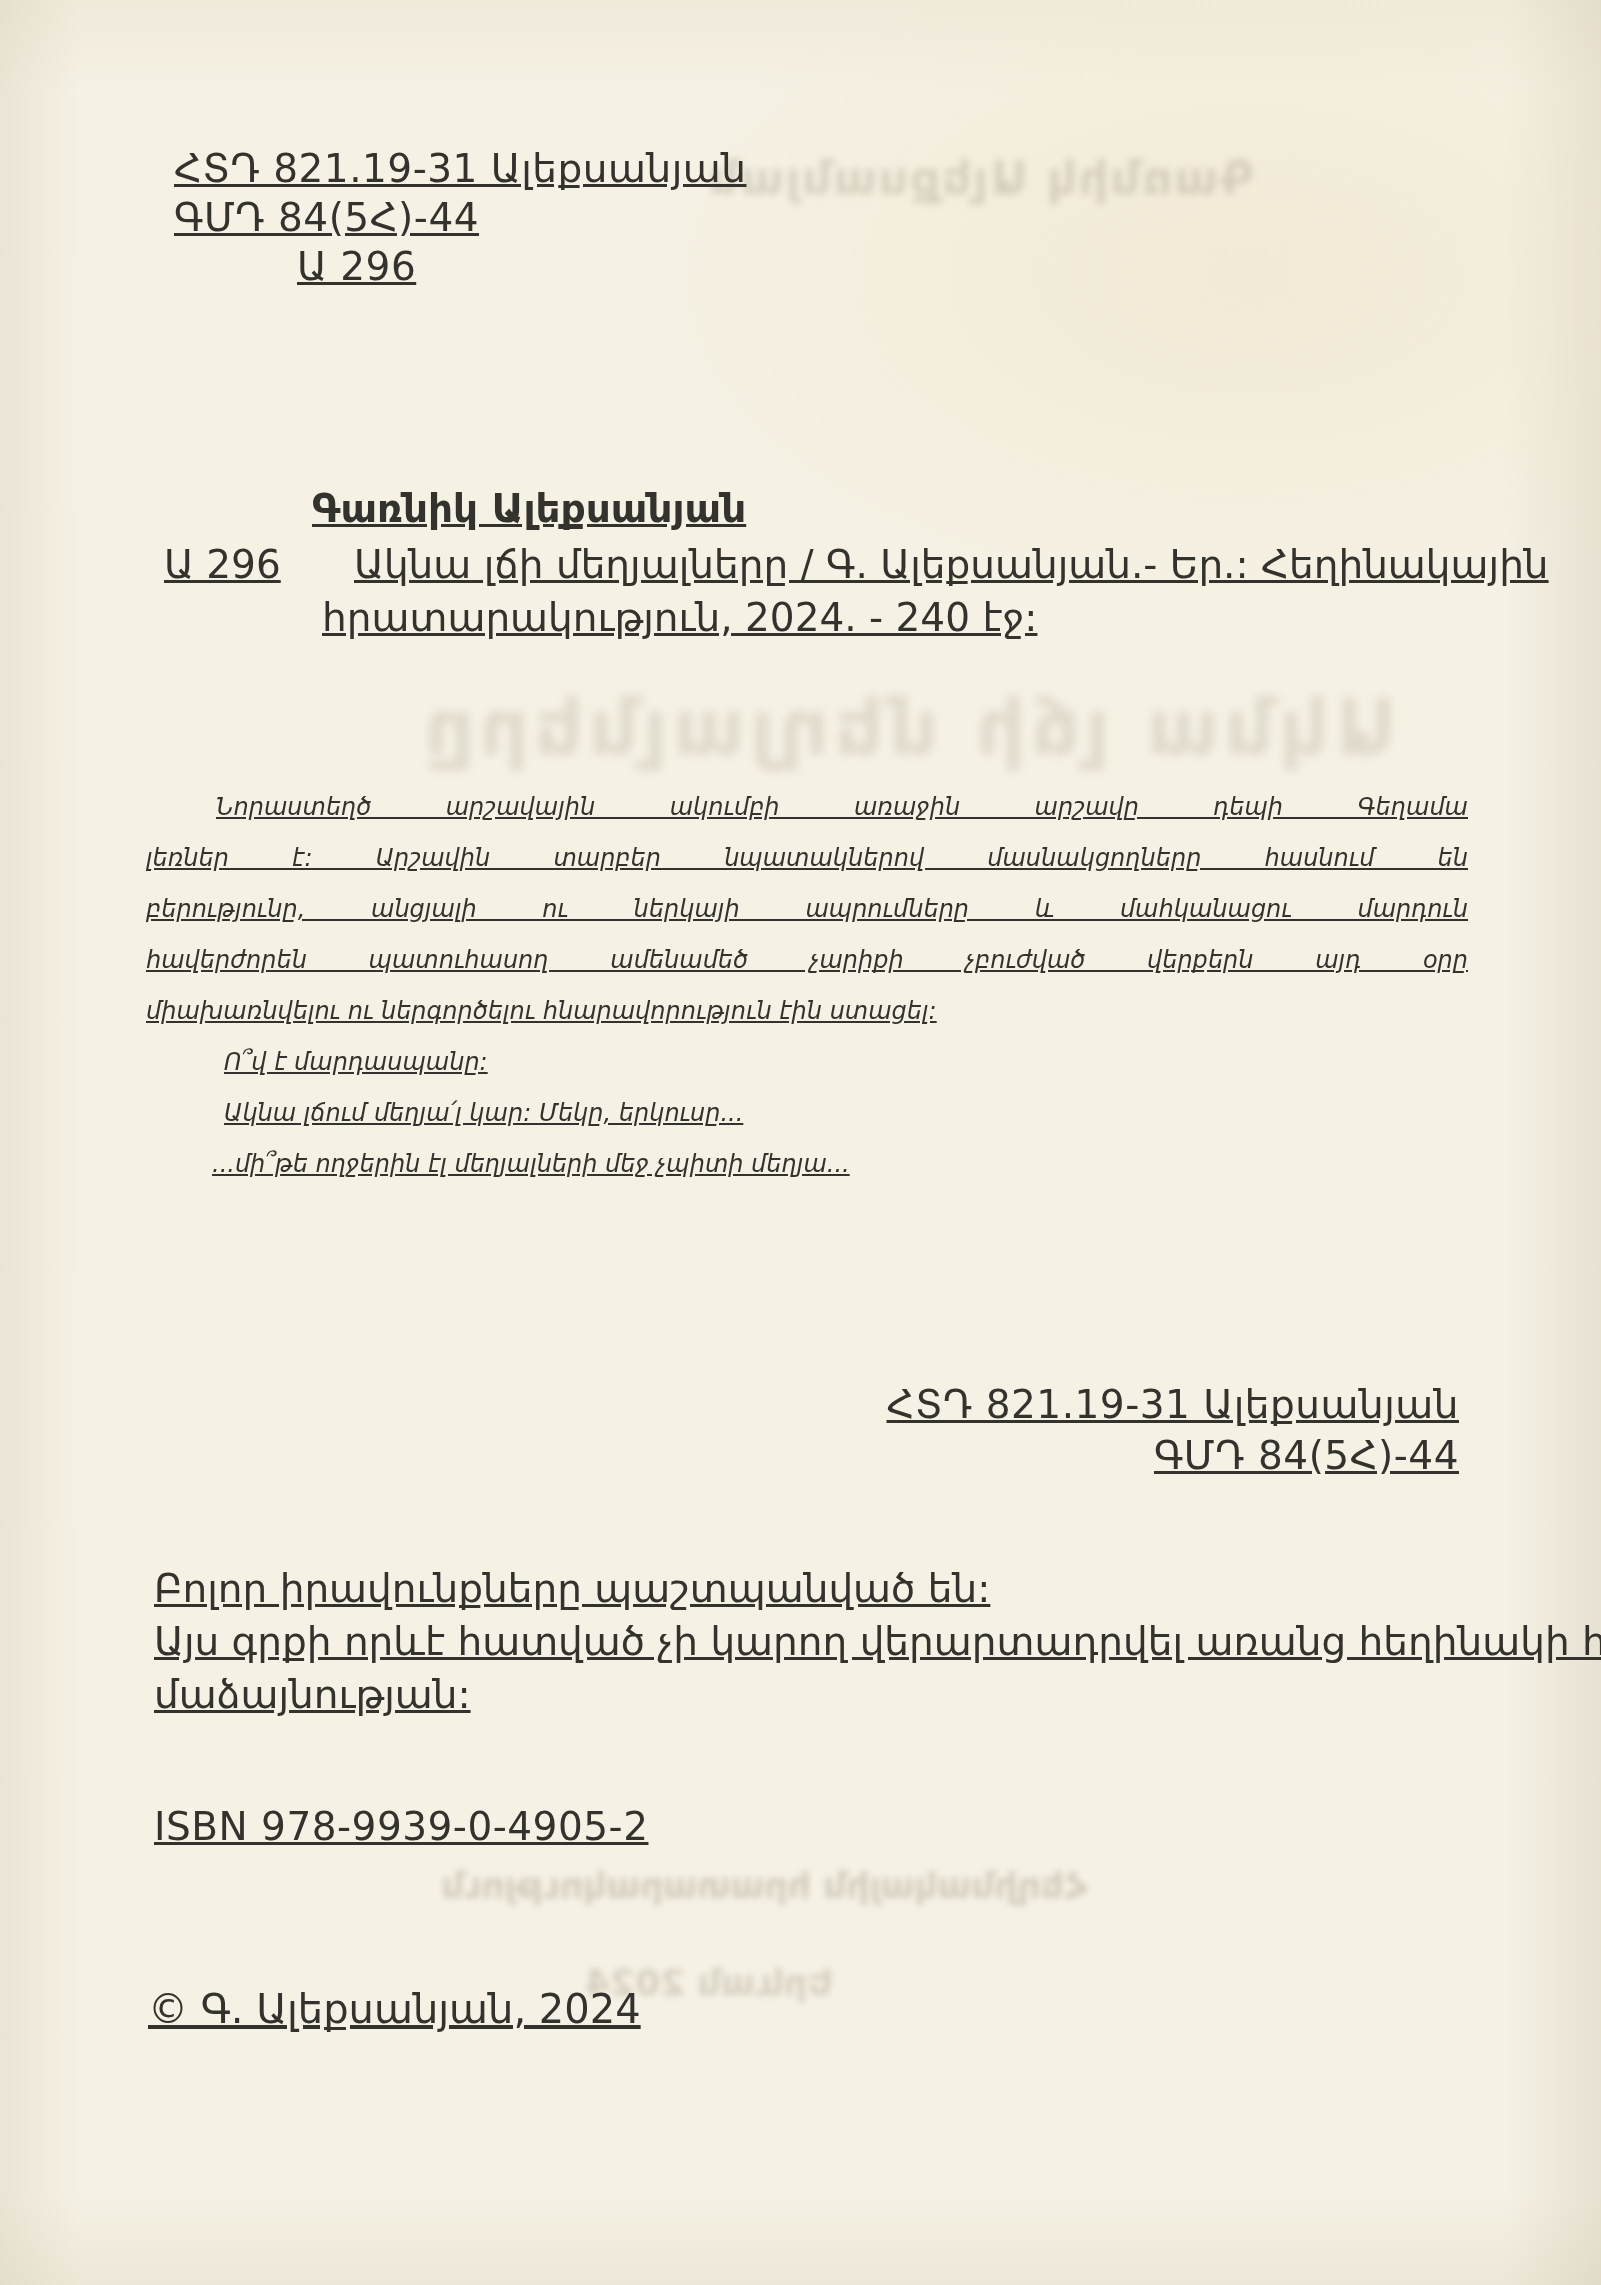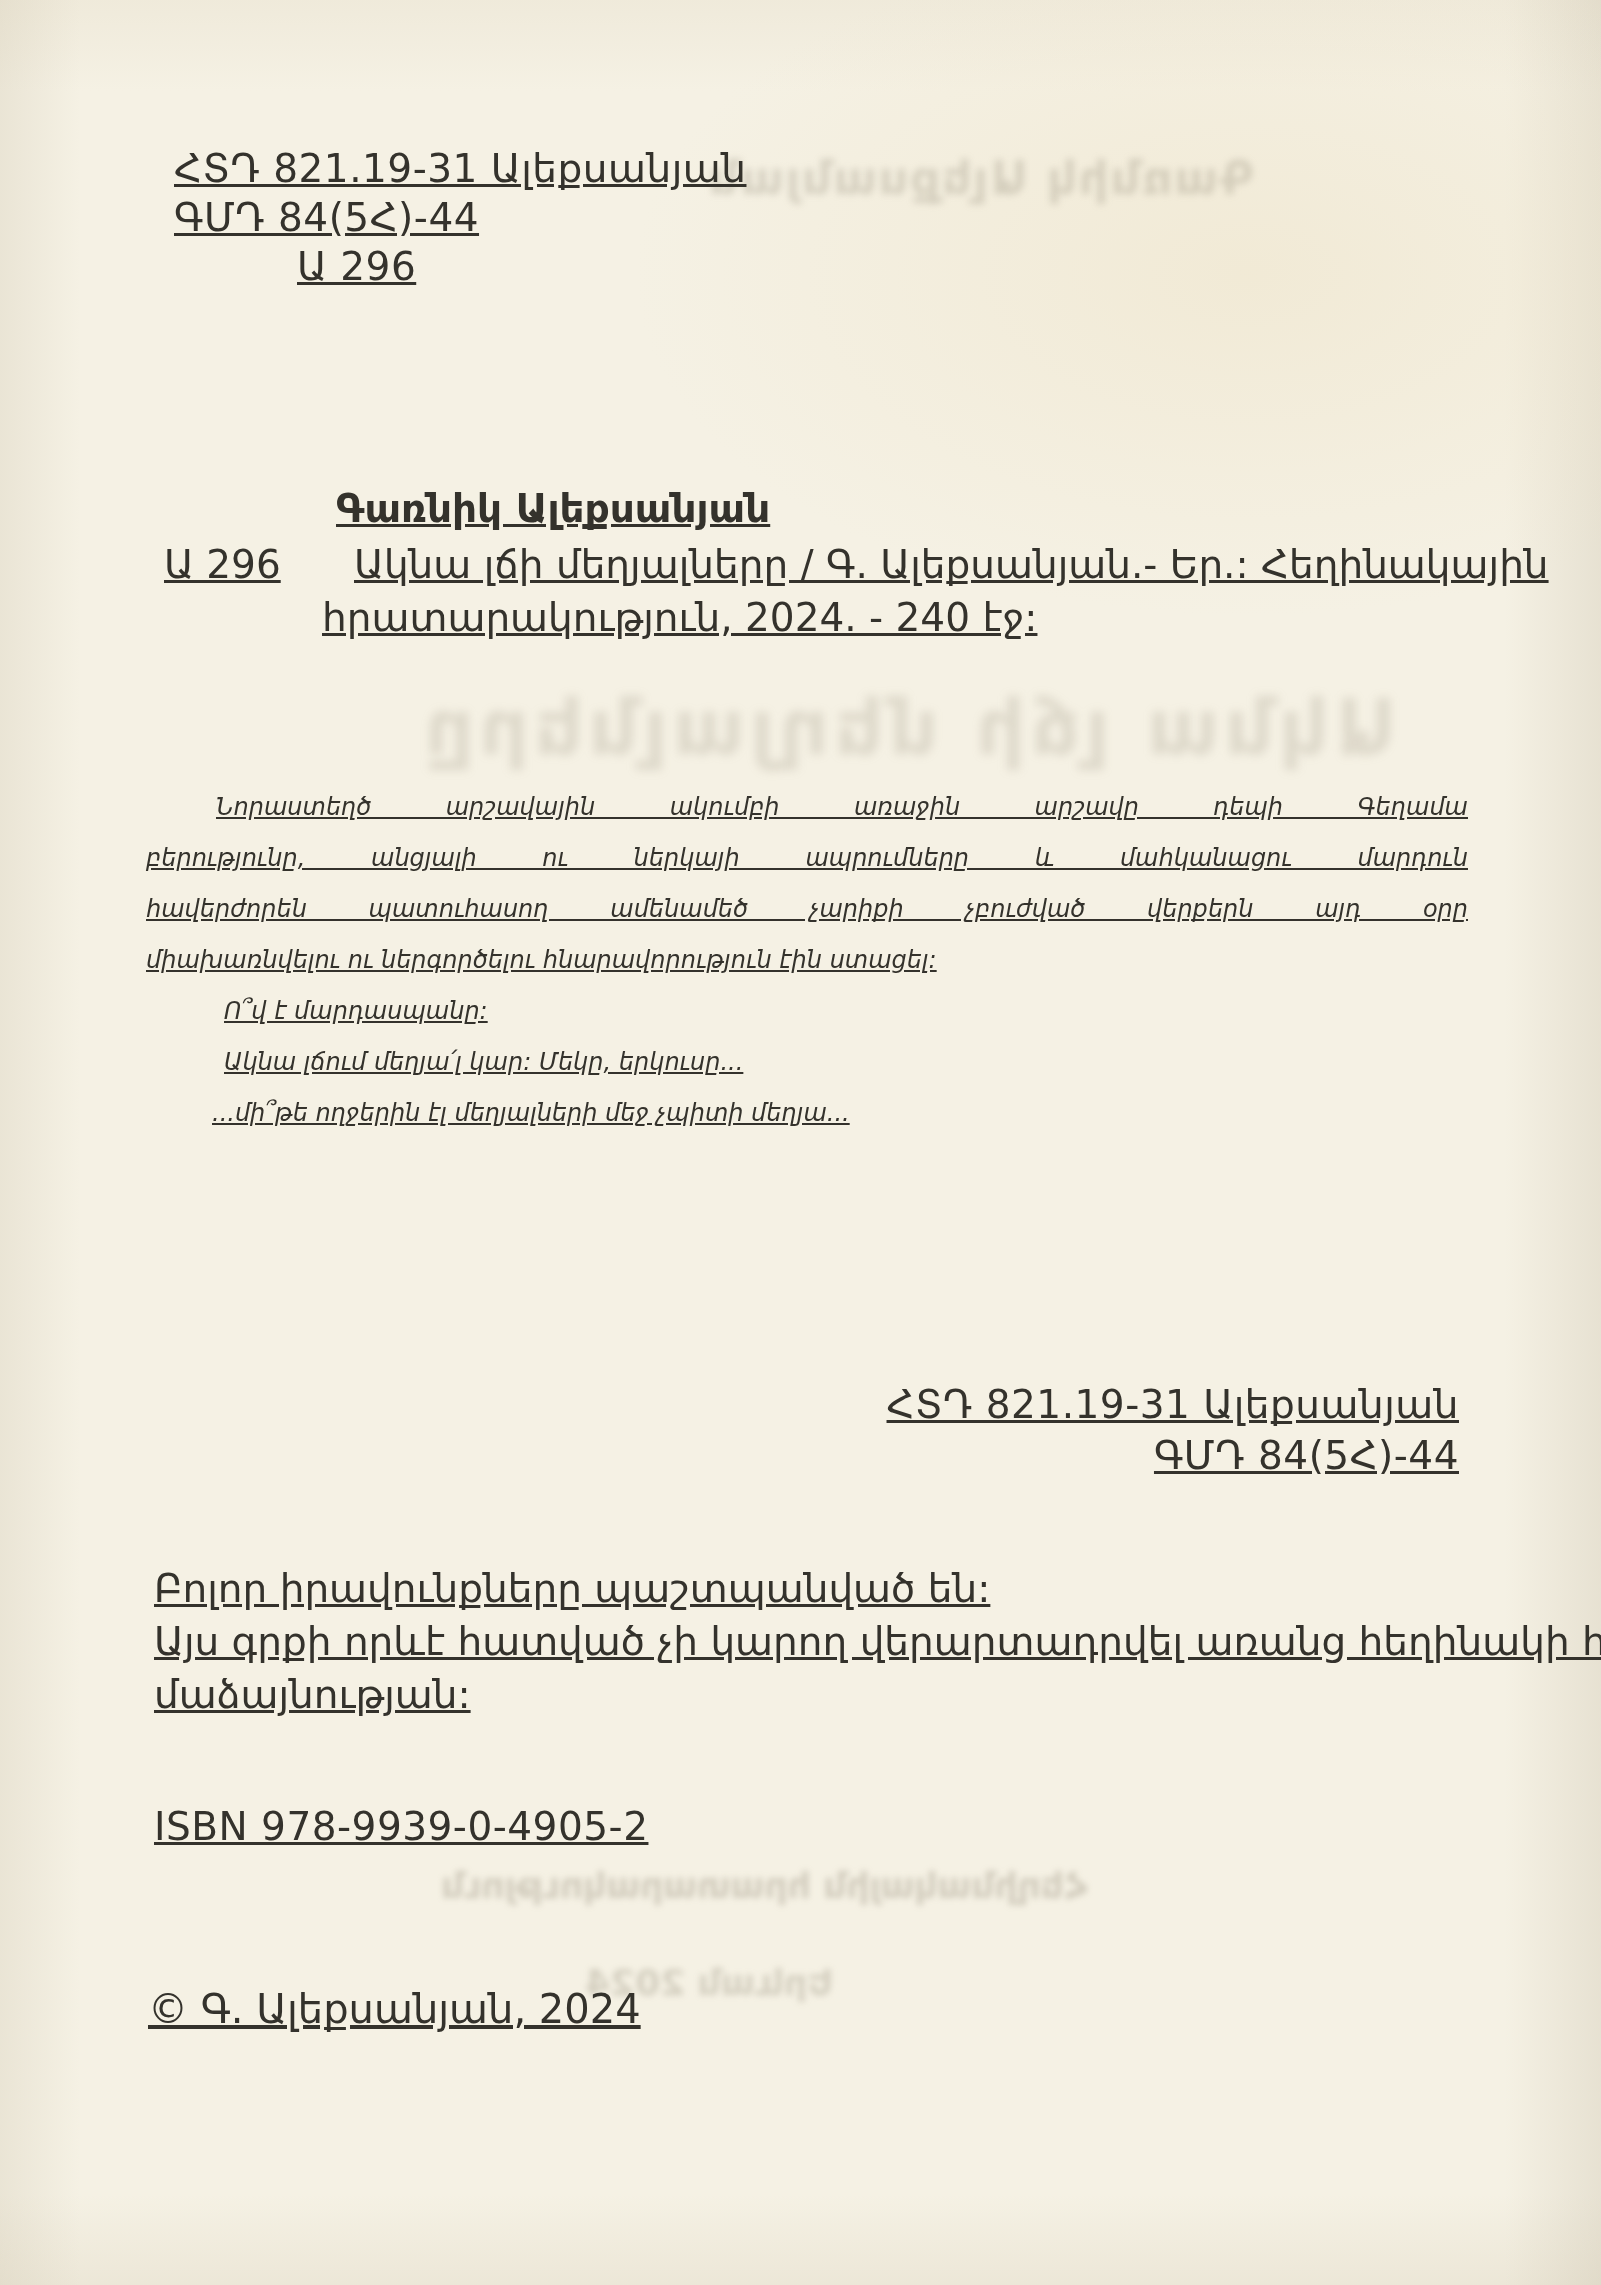--- a/index.html
+++ b/index.html
@@ -25,21 +25,21 @@
   
   #top-codes {
     left: 174px; top: 144px;
     font-size: 39px; line-height: 49px;
     letter-spacing: 0.5px;
   }
   #top-codes .code-line3 { padding-left: 123px; }
 
   
   #catalog-author {
-    left: 336px; top: 486px;
+    left: 312px; top: 486px;
     font-size: 39px; font-weight: bold;
   }
   #catalog-entry-code { left: 164px; top: 542px; font-size: 39px; }
   #catalog-line1 { left: 322px; top: 542px; font-size: 39px; margin-left: 32px; }
   #catalog-line2 { left: 322px; top: 595px; font-size: 39px; }
 
   
   #annotation {
     left: 146px; top: 782px;
     width: 1322px;
@@ -109,20 +109,21 @@
   <div class="code-line3">Ա 296</div>
 </div>
 
 <div class="abs nowrap" id="catalog-author">Գառնիկ Ալեքսանյան</div>
 <div class="abs nowrap" id="catalog-entry-code">Ա 296</div>
 <div class="abs nowrap" id="catalog-line1">Ակնա լճի մեղյալները / Գ. Ալեքսանյան.- Եր.: Հեղինակային</div>
 <div class="abs nowrap" id="catalog-line2">հրատարակություն, 2024. - 240 էջ:</div>
 
 <div class="abs" id="annotation">
   <div class="ln just ind-first">Նորաստեղծ արշավային ակումբի առաջին արշավը դեպի Գեղամա</div>
+  <div class="ln just">լեռներ է: Արշավին տարբեր նպատակներով մասնակցողները հասնում են</div>
   <div class="ln just">բերությունը, անցյալի ու ներկայի ապրումները և մահկանացու մարդուն</div>
   <div class="ln just">հավերժորեն պատուհասող ամենամեծ չարիքի չբուժված վերքերն այդ օրը</div>
   <div class="ln">միախառնվելու ու ներգործելու հնարավորություն էին ստացել:</div>
   <div class="ln ind-dialog">Ո՞վ է մարդասպանը:</div>
   <div class="ln ind-dialog">Ակնա լճում մեղյա՛լ կար: Մեկը, երկուսը...</div>
   <div class="ln ind-dots">...մի՞թե ողջերին էլ մեղյալների մեջ չպիտի մեղյա...</div>
 </div>
 
 <div class="abs nowrap" id="right-codes">
   <div>ՀՏԴ 821.19-31 Ալեքսանյան</div>

